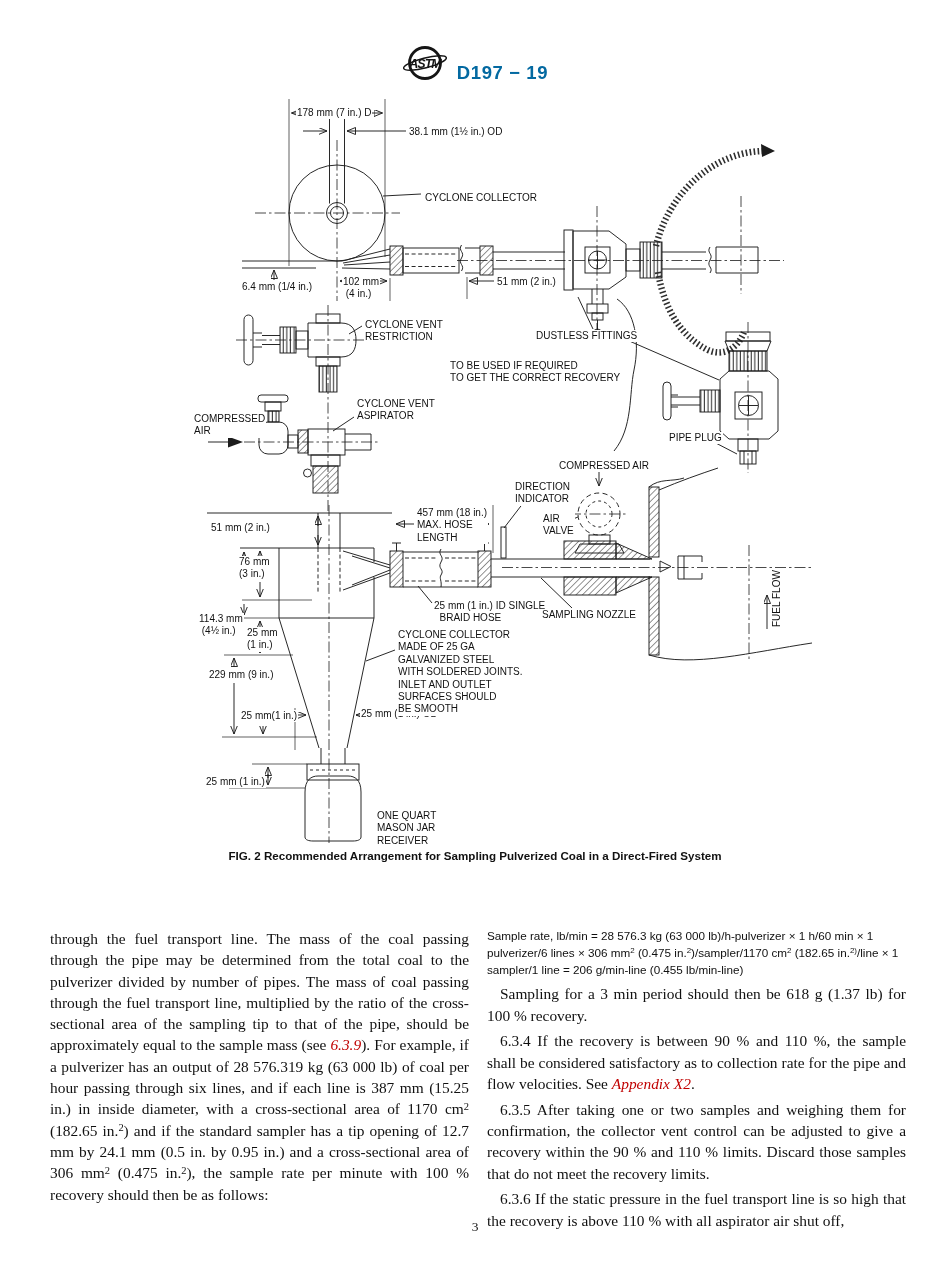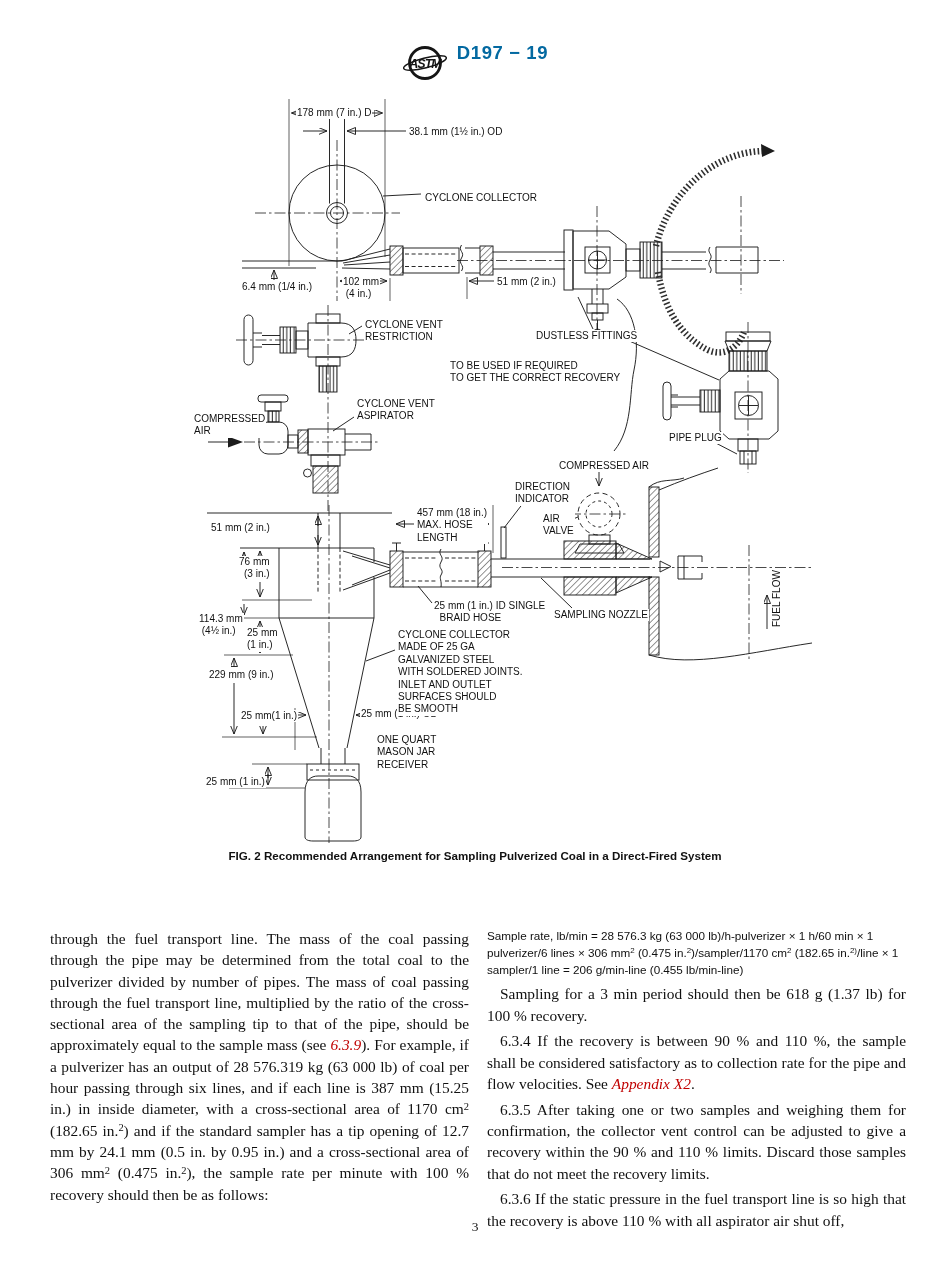--- a/index.html
+++ b/index.html
@@ -1,38 +1,38 @@
 <!DOCTYPE html>
 <html><head>
 <meta charset="utf-8">
 <style>
   html,body{margin:0;padding:0;background:#888;}
   .page{position:relative;width:950px;height:1272px;background:#fff;overflow:hidden;
         font-family:"Liberation Serif",serif;color:#111;}
   
   .header{position:absolute;top:42px;left:0;right:0;display:flex;justify-content:center;
-          align-items:flex-start;gap:9px;}
+          align-items:flex-end;gap:9px;}
   .designation{font:bold 18.5px "Liberation Sans",sans-serif;letter-spacing:.6px;color:#0369a1;}
   
   .figure{position:absolute;left:0;top:0;width:950px;height:900px;margin-left:12px;}
   .figure svg.art{position:absolute;left:0;top:0;}
   svg.art *{fill:none;stroke:#1c1c1c;stroke-width:.95;stroke-linecap:butt;}
   svg.art .h{fill:url(#hd);}
   svg.art .hv{fill:url(#hvp);}
   svg.art .cl{stroke-dasharray:11 3 2.5 3;stroke-width:.8;}
   svg.art .dsh{stroke-dasharray:4 2.6;}
   svg.art .dsh2{stroke-dasharray:5 3.5;}
   svg.art .dsh3{stroke-dasharray:3 3;}
   svg.art .braid{stroke:#2f2f2f;stroke-width:6.5;stroke-dasharray:1.6 2.4;}
   svg.art .fillk{fill:#1c1c1c;stroke:none;}
   svg.art .thin{stroke-width:.7;}
   .fig-labels{position:absolute;inset:0;}
   .fig-label{position:absolute;font:10px/12.4px "Liberation Sans",sans-serif;color:#111;
              white-space:pre;background:#fff;padding:0 1px;}
-  .fig-label.al-right{text-align:right;}
+  .fig-label.al-right{text-align:left;}
   .fig-label.rot{transform:rotate(-90deg);transform-origin:0 0;background:none;}
   
   .caption{position:absolute;top:849px;left:0;right:0;text-align:center;
            font:bold 11.6px "Liberation Sans",sans-serif;color:#111;}
   
   .col{position:absolute;width:419px;font:15.4px/21.3px "Liberation Serif",serif;
        text-align:justify;color:#101010;}
   .col-left{left:50px;top:928px;}
   .col-right{left:487px;top:928px;}
   .col p{margin:0;}
@@ -325,29 +325,29 @@
 (3 in.)</div>
         <div class="fig-label" style="left: 186px; top: 613px;">114.3 mm
  (4½ in.)</div>
         <div class="fig-label" style="left: 234px; top: 627px;">25 mm
 (1 in.)</div>
         <div class="fig-label" style="left: 196px; top: 669px;">229 mm (9 in.)</div>
         <div class="fig-label" style="left: 228px; top: 710px;">25 mm(1 in.)</div>
         <div class="fig-label" style="left: 348px; top: 708px;">25 mm (1 in.) OD</div>
         <div class="fig-label" style="left: 421px; top: 600px;">25 mm (1 in.) ID SINGLE
   BRAID HOSE</div>
-        <div class="fig-label" style="left: 541px; top: 609px;">SAMPLING NOZZLE</div>
+        <div class="fig-label" style="left: 529px; top: 609px;">SAMPLING NOZZLE</div>
         <div class="fig-label" style="left: 385px; top: 629px;">CYCLONE COLLECTOR
 MADE OF 25 GA
 GALVANIZED STEEL
 WITH SOLDERED JOINTS.
 INLET AND OUTLET
 SURFACES SHOULD
 BE SMOOTH</div>
-        <div class="fig-label" style="left: 364px; top: 734px;">ONE QUART
+        <div class="fig-label" style="left: 364px; top: 810px;">ONE QUART
 MASON JAR
 RECEIVER</div>
         <div class="fig-label" style="left: 193px; top: 776px;">25 mm (1 in.)</div>
         <div class="fig-label rot" style="left: 759px; top: 628px;">FUEL FLOW</div>
       </div>
   </div>
 
   <div class="caption">FIG. 2  Recommended Arrangement for Sampling Pulverized Coal in a Direct-Fired System</div>
 
   <div class="col col-left">

